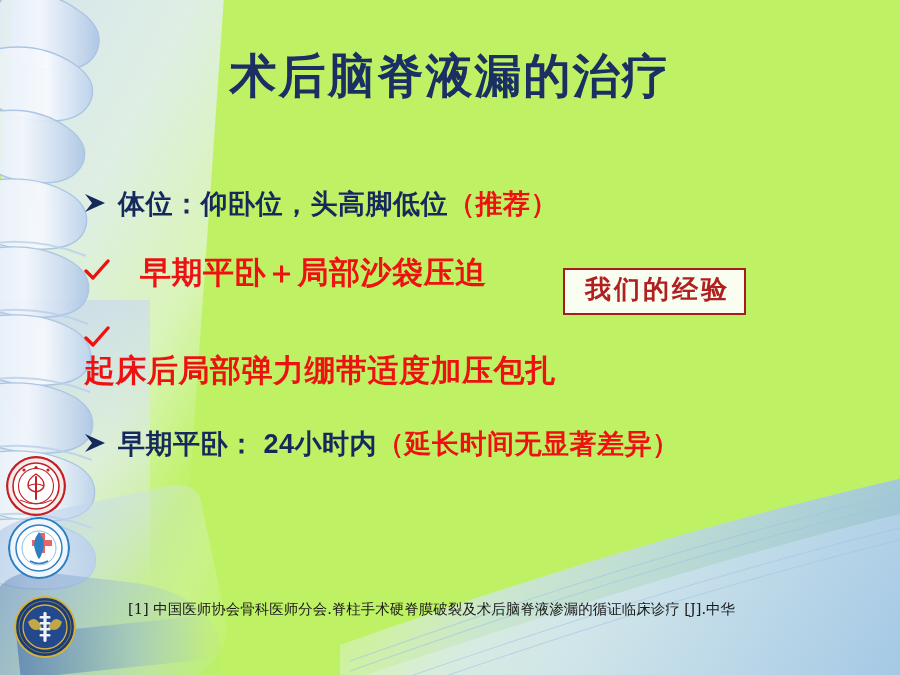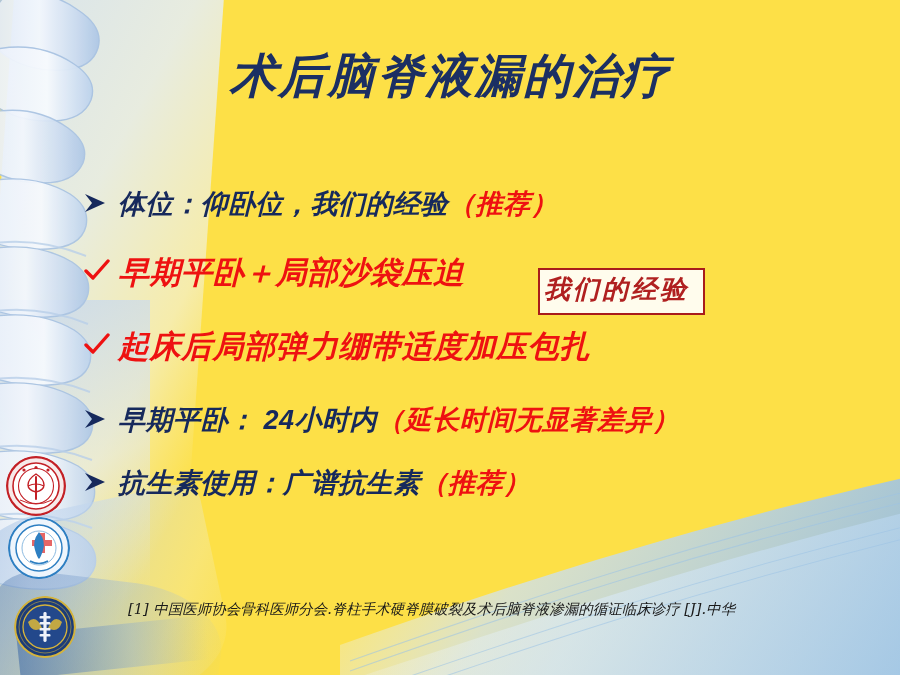--- a/index.html
+++ b/index.html
@@ -9,23 +9,22 @@
   }
   body {
     font-family: "Liberation Sans", "DejaVu Sans", sans-serif;
   }
 
   #slide {
     position: relative;
     width: 900px;
     height: 675px;
     overflow: hidden;
-    background: #fde047;
+    background: #bef264;
     user-select: none;
-    font-style: italic;
   }
 
   
   .bg-layer {
     position: absolute;
     inset: 0;
     pointer-events: none;
   }
 
   
@@ -159,36 +158,36 @@
   }
 
   
   .lvl-arrow .btext { font-size: 27px; color: #16295c; }
   .lvl-arrow .accent { color: #ee1111; }
 
   
   .lvl-check .btext { font-size: 31px; color: #ee1111; }
 
   .row-1 { margin-bottom: 30px; }
-  .row-2 { margin-bottom: 32px; }
-  .row-3 { margin-bottom: 34px; }
+  .row-2 { margin-bottom: 32px; gap: 22px; }
+  .row-3 { margin-bottom: 34px; flex-direction: column; }
   .row-4 { margin-bottom: 27px; }
 
   .check-glyph {
     font-size: 30px;
     color: #ee1111;
     font-weight: bold;
   }
 
   
   #experience-box {
     position: absolute;
-    left: 538px;
+    left: 563px;
     top: 268px;
-    padding: 5px 14px 8px 4px;
+    padding: 5px 14px 8px 20px;
     border: 2px solid #a81c1c;
     background: rgba(255,255,255,0.9);
     color: #b02020;
     font-size: 26px;
     font-weight: bold;
     letter-spacing: 3px;
     font-family: "DejaVu Serif", "Liberation Serif", serif;
     white-space: nowrap;
     line-height: 1.15;
   }
@@ -292,21 +291,21 @@
   <div id="title">术后脑脊液漏的治疗</div>
 
   <div id="bullets">
 
     <div class="bullet lvl-arrow row-1">
       <span class="marker">
         <svg width="22" height="20" viewBox="0 0 22 20">
           <path d="M1 1 L21 10 L1 19 L8 10 Z" fill="#16295c"></path>
         </svg>
       </span>
-      <span class="btext"><span>体位：仰卧位，我们的经验</span><span class="accent">（推荐）</span></span>
+      <span class="btext"><span>体位：仰卧位，头高脚低位</span><span class="accent">（推荐）</span></span>
     </div>
 
     <div class="bullet lvl-check row-2">
       <span class="marker check-glyph">
         <svg width="26" height="24" viewBox="0 0 26 24">
           <path d="M2 12 L9 19 L24 2" fill="none" stroke="#ee1111" stroke-width="3.4" stroke-linecap="round" stroke-linejoin="round"></path>
         </svg>
       </span>
       <span class="btext">早期平卧＋局部沙袋压迫</span>
     </div>
@@ -322,28 +321,20 @@
 
     <div class="bullet lvl-arrow row-4">
       <span class="marker">
         <svg width="22" height="20" viewBox="0 0 22 20">
           <path d="M1 1 L21 10 L1 19 L8 10 Z" fill="#16295c"></path>
         </svg>
       </span>
       <span class="btext"><span>早期平卧： 24小时内</span><span class="accent">（延长时间无显著差异）</span></span>
     </div>
 
-    <div class="bullet lvl-arrow">
-      <span class="marker">
-        <svg width="22" height="20" viewBox="0 0 22 20">
-          <path d="M1 1 L21 10 L1 19 L8 10 Z" fill="#16295c"></path>
-        </svg>
-      </span>
-      <span class="btext"><span>抗生素使用：广谱抗生素</span><span class="accent">（推荐）</span></span>
-    </div>
   </div>
 
   <div id="experience-box">我们的经验</div>
 
   <div id="citation">
     <div>[1] 中国医师协会骨科医师分会.脊柱手术硬脊膜破裂及术后脑脊液渗漏的循证临床诊疗 [J].中华</div>
   </div>
 
   <svg id="logo-red" class="logo" viewBox="0 0 60 60">
     <circle cx="30" cy="30" r="29" fill="#f7eaea" stroke="#c32026" stroke-width="2.5"></circle>

